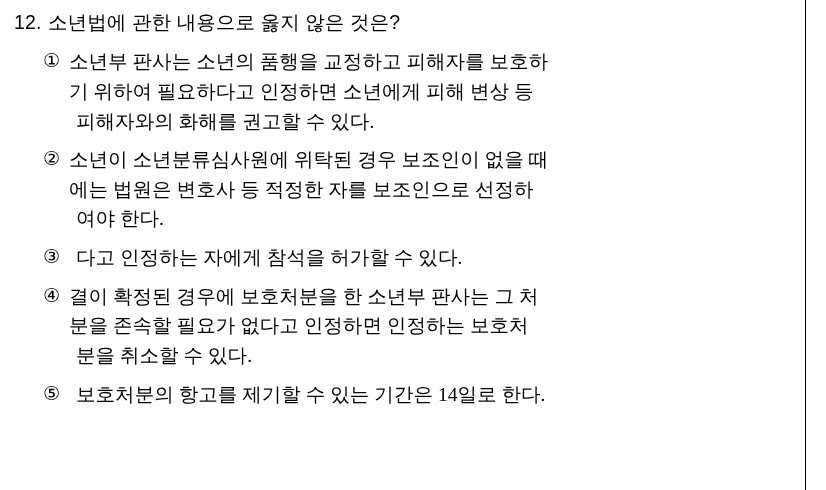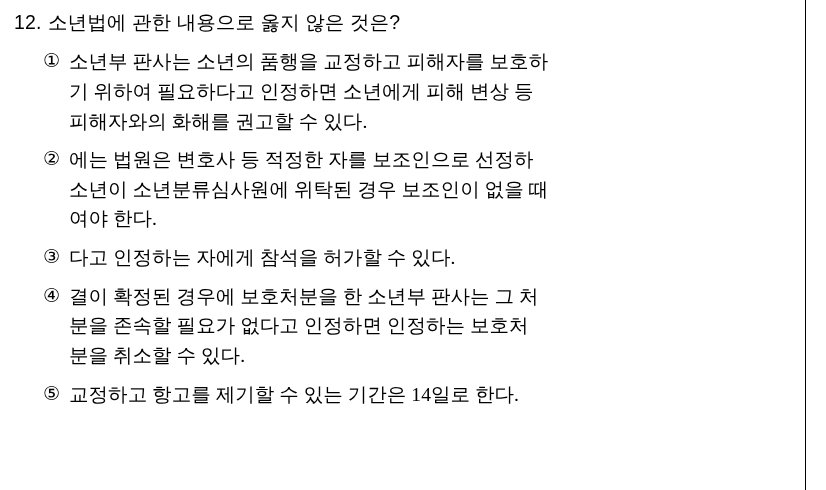--- a/index.html
+++ b/index.html
@@ -73,20 +73,21 @@
     font-size: 19px;
   }
   .choice-body {
     flex: 1 1 auto;
     text-align: justify;
     text-justify: inter-character;
     word-break: keep-all;
   }
   .choice-body .lastline {
     text-align: left;
+    margin-left: 7px;
   }
   .choice-body p {
     margin: 0;
     font-family: Liberation Serif, serif;
   }
 </style>
 </head>
 <body>
 
 <div class="page">
@@ -107,22 +108,22 @@
         <span class="choice-body">
           <p>소년부 판사는 소년의 품행을 교정하고 피해자를 보호하</p>
           <p>기 위하여 필요하다고 인정하면 소년에게 피해 변상 등</p>
           <p class="lastline">피해자와의 화해를 권고할 수 있다.</p>
         </span>
       </div>
 
       <div class="choice">
         <span class="choice-marker">②</span>
         <span class="choice-body">
+          <p>소년이 소년분류심사원에 위탁된 경우 보조인이 없을 때</p>
           <p>에는 법원은 변호사 등 적정한 자를 보조인으로 선정하</p>
-          <p>소년이 소년분류심사원에 위탁된 경우 보조인이 없을 때</p>
           <p class="lastline">여야 한다.</p>
         </span>
       </div>
 
       <div class="choice">
         <span class="choice-marker">③</span>
         <span class="choice-body">
           <p class="lastline">다고 인정하는 자에게 참석을 허가할 수 있다.</p>
         </span>
       </div>
@@ -132,19 +133,19 @@
         <span class="choice-body">
           <p>결이 확정된 경우에 보호처분을 한 소년부 판사는 그 처</p>
           <p>분을 존속할 필요가 없다고 인정하면 인정하는 보호처</p>
           <p class="lastline">분을 취소할 수 있다.</p>
         </span>
       </div>
 
       <div class="choice">
         <span class="choice-marker">⑤</span>
         <span class="choice-body">
-          <p class="lastline">교정하고 항고를 제기할 수 있는 기간은 14일로 한다.</p>
+          <p class="lastline">보호처분의 항고를 제기할 수 있는 기간은 14일로 한다.</p>
         </span>
       </div>
 
     </div>
   </div>
 </div>
 
 </body></html>

